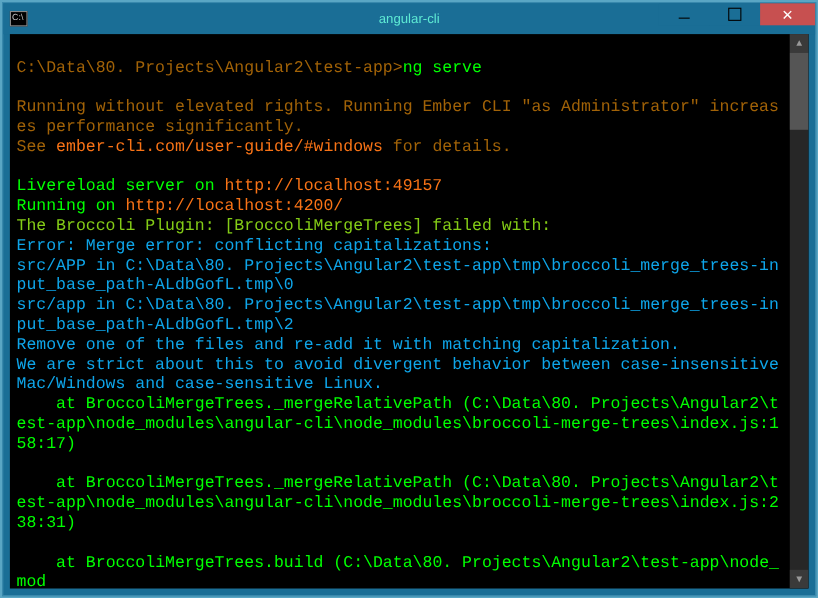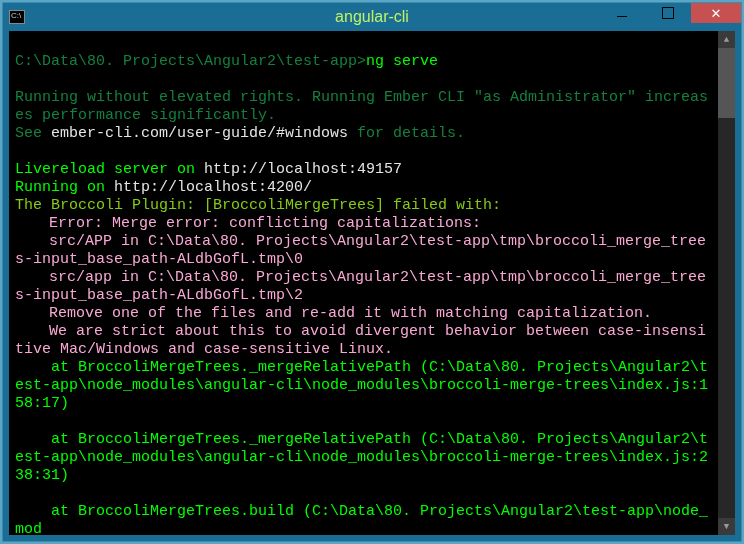--- a/index.html
+++ b/index.html
@@ -38,22 +38,22 @@
       position: relative;
       font-size: 8px;
       color: #ccc;
       line-height: 10px;
       padding-left: 1px;
     }
     .title-text {
       position: absolute;
       left: 50%;
       transform: translateX(-50%);
-      font-size: 16px;
-      color: #bef264;
+      font-size: 12px;
+      color: #5eead4;
     }
     .window-controls {
       position: absolute;
       right: 0;
       top: 0;
       display: flex;
       height: 20px;
     }
     .ctrl-btn {
       width: 46px;
@@ -112,24 +112,24 @@
       width:17px;
       height:70px;
       background:#555;
     }
     .term-content {
       padding-right: 18px;
       white-space: pre-wrap;
       word-break: break-all;
     }
     .g { color: #00ff00; }
-    .y { color: #15803d; }
-    .gray { color: #e5e5e5; }
+    .y { color: #a16207; }
+    .gray { color: #f97316; }
     .r { color: #84cc16; }
-    .c { color: #f9a8d4; margin-left: 34px; }
+    .c { color: #0ea5e9; }
   </style>
 </head>
 <body>
 
 <div class="window">
   <div class="titlebar">
     <div class="title-icon">C:\</div>
     <div class="title-text">angular-cli</div>
     <div class="window-controls">
       <button class="ctrl-btn">

